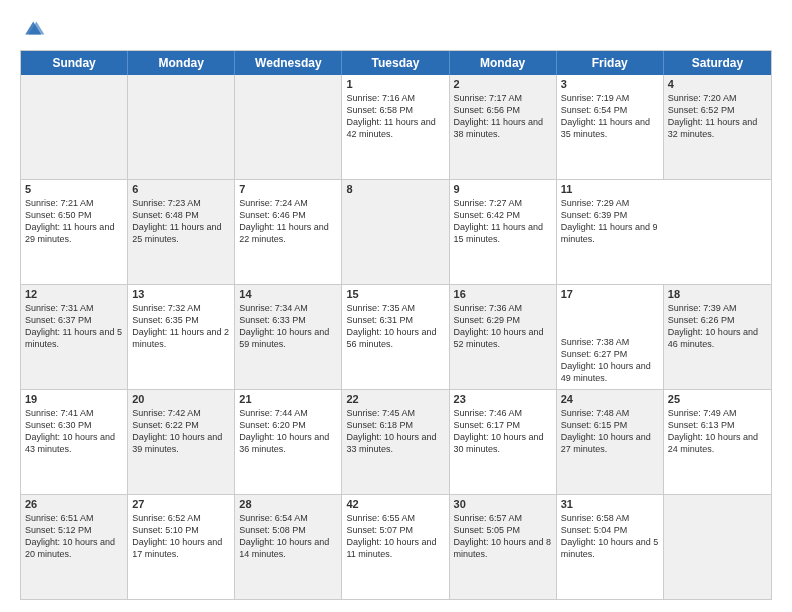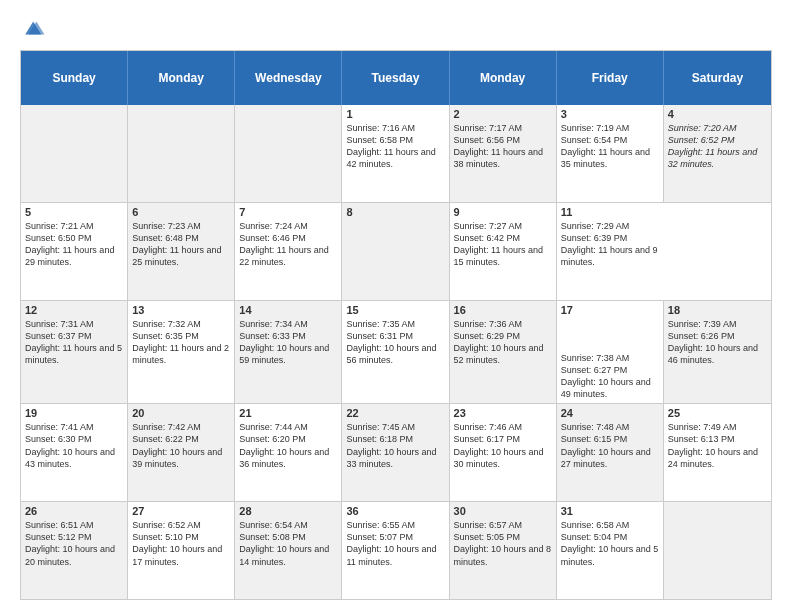--- a/index.html
+++ b/index.html
@@ -55,21 +55,21 @@
     }
     .cal-header-row {
       display: grid;
       grid-template-columns: repeat(7, 1fr);
       background: #2a6db5;
     }
     .cal-header-cell {
       color: #fff;
       font-size: 12px;
       font-weight: bold;
-      padding: 20px 4px;
+      padding: 5px 4px;
       text-align: center;
       border-right: 1px solid #5590cc;
     }
     .cal-header-cell:last-child { border-right: none; }
     .cal-body {
       flex: 1;
       display: flex;
       flex-direction: column;
     }
     .cal-row {
@@ -155,21 +155,21 @@
 Daylight: 11 hours and 38 minutes.</div>
           </div>
           <div class="cal-cell">
             <span class="day-num">3</span>
             <div class="cell-text" style="white-space: pre-line;">Sunrise: 7:19 AM
 Sunset: 6:54 PM
 Daylight: 11 hours and 35 minutes.</div>
           </div>
           <div class="cal-cell shaded">
             <span class="day-num">4</span>
-            <div class="cell-text" style="white-space: pre-line; font-style: italic;">Sunrise: 7:20 AM
+            <div class="cell-text" style="white-space: pre-line;">Sunrise: 7:20 AM
 Sunset: 6:52 PM
 Daylight: 11 hours and 32 minutes.</div>
           </div>
         </div>
         <div class="cal-row">
           <div class="cal-cell">
             <span class="day-num">5</span>
             <div class="cell-text" style="white-space: pre-line;">Sunrise: 7:21 AM
 Sunset: 6:50 PM
 Daylight: 11 hours and 29 minutes.</div>
@@ -303,21 +303,21 @@
 Sunset: 5:10 PM
 Daylight: 10 hours and 17 minutes.</div>
           </div>
           <div class="cal-cell shaded">
             <span class="day-num">28</span>
             <div class="cell-text" style="white-space: pre-line;">Sunrise: 6:54 AM
 Sunset: 5:08 PM
 Daylight: 10 hours and 14 minutes.</div>
           </div>
           <div class="cal-cell">
-            <span class="day-num">36</span>
+            <span class="day-num">42</span>
             <div class="cell-text" style="white-space: pre-line;">Sunrise: 6:55 AM
 Sunset: 5:07 PM
 Daylight: 10 hours and 11 minutes.</div>
           </div>
           <div class="cal-cell shaded">
             <span class="day-num">30</span>
             <div class="cell-text" style="white-space: pre-line;">Sunrise: 6:57 AM
 Sunset: 5:05 PM
 Daylight: 10 hours and 8 minutes.</div>
           </div>

